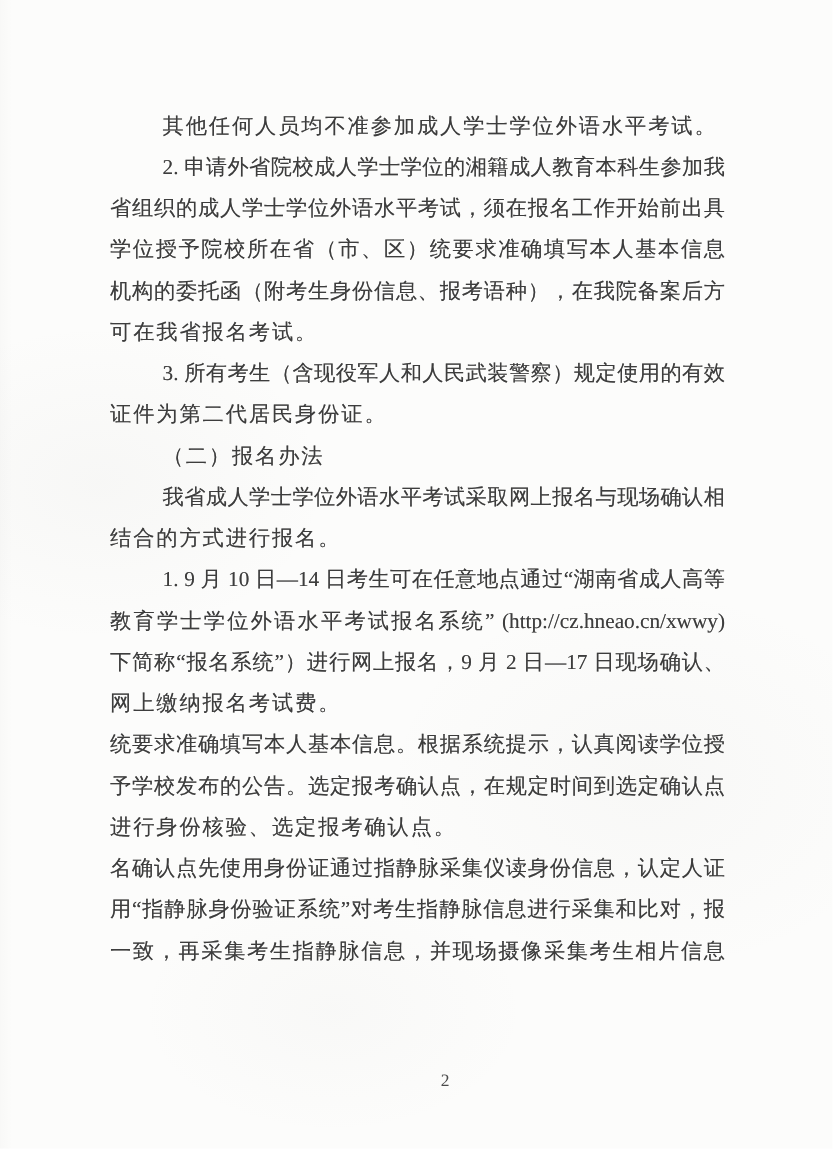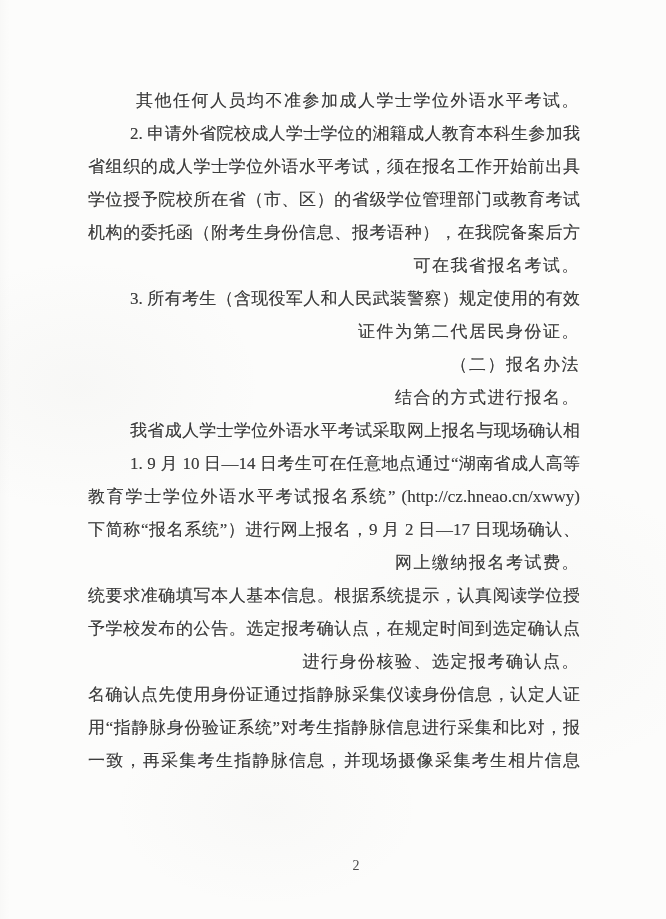--- a/index.html
+++ b/index.html
@@ -26,21 +26,21 @@
     left: 88px;
     top: 84px;
     width: 492px;
   }
   .ln {
     font-size: 17px;
     line-height: 33px;
     height: 33px;
     overflow: hidden;
     letter-spacing: 1.5px;
-    text-align: right;
+    text-align: left;
     white-space: nowrap;
     text-shadow: 0 0 0.5px rgba(70,70,70,0.55);
   }
   .jf {
     letter-spacing: 0;
     white-space: normal;
     text-align: justify;
     text-align-last: justify;
     text-justify: inter-character;
   }
@@ -60,28 +60,28 @@
   }
 </style>
 </head>
 <body>
 
 <div class="page">
   <div class="content">
     <div class="ln ind">其他任何人员均不准参加成人学士学位外语水平考试。</div>
     <div class="ln ind jf">2. 申请外省院校成人学士学位的湘籍成人教育本科生参加我</div>
     <div class="ln jf">省组织的成人学士学位外语水平考试，须在报名工作开始前出具</div>
-    <div class="ln jf">学位授予院校所在省（市、区）的省级学位管理部门或教育考试</div>
+    <div class="ln jf">学位授予院校所在省（市、区）统要求准确填写本人基本信息</div>
     <div class="ln jf">机构的委托函（附考生身份信息、报考语种），在我院备案后方</div>
     <div class="ln">可在我省报名考试。</div>
     <div class="ln ind jf">3. 所有考生（含现役军人和人民武装警察）规定使用的有效</div>
     <div class="ln">证件为第二代居民身份证。</div>
     <div class="ln ind">（二）报名办法</div>
+    <div class="ln ind jf">我省成人学士学位外语水平考试采取网上报名与现场确认相</div>
     <div class="ln">结合的方式进行报名。</div>
-    <div class="ln ind jf">我省成人学士学位外语水平考试采取网上报名与现场确认相</div>
     <div class="ln ind jf">1. 9 月 10 日—14 日考生可在任意地点通过“湖南省成人高等</div>
     <div class="ln jf">教育学士学位外语水平考试报名系统” (http://cz.hneao.cn/xwwy)（以</div>
     <div class="ln jf">下简称“报名系统”）进行网上报名，9 月 2 日—17 日现场确认、</div>
     <div class="ln">网上缴纳报名考试费。</div>
     <div class="ln jf">统要求准确填写本人基本信息。根据系统提示，认真阅读学位授</div>
     <div class="ln jf">予学校发布的公告。选定报考确认点，在规定时间到选定确认点</div>
     <div class="ln">进行身份核验、选定报考确认点。</div>
     <div class="ln jf">名确认点先使用身份证通过指静脉采集仪读身份信息，认定人证</div>
     <div class="ln jf">用“指静脉身份验证系统”对考生指静脉信息进行采集和比对，报</div>
     <div class="ln jf">一致，再采集考生指静脉信息，并现场摄像采集考生相片信息（报</div>

